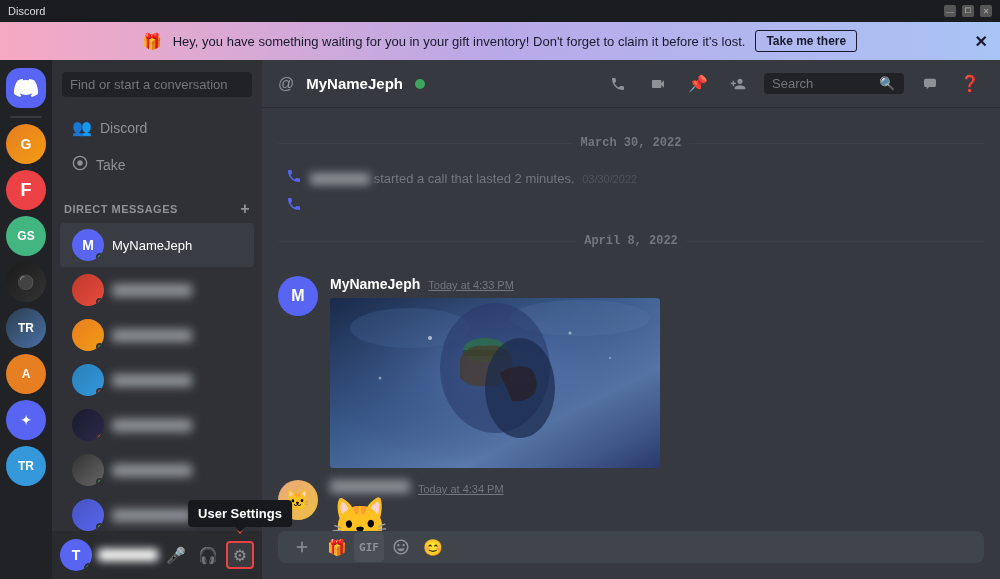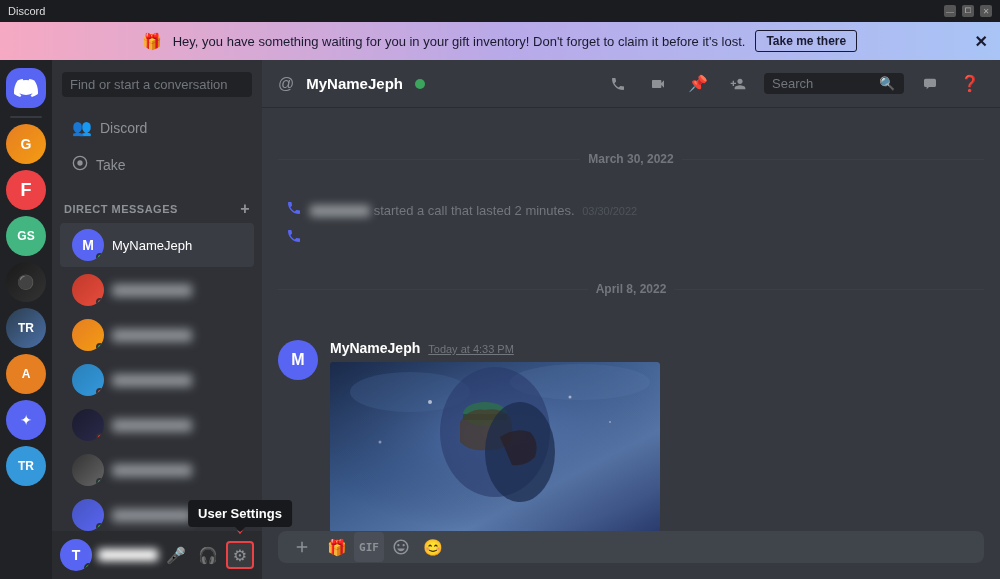--- a/index.html
+++ b/index.html
@@ -299,21 +299,22 @@
       padding: 16px 16px 8px;
       display: flex;
       flex-direction: column;
       gap: 4px;
     }
 
     .date-divider {
       display: flex;
       align-items: center;
       gap: 8px;
-      margin: 28px 0;
+      margin: 12px 0;
+      font-family: Liberation Mono, monospace;
     }
     .date-divider-line { flex: 1; height: 1px; background: #3c3f45; }
     .date-divider-text { color: #72767d; font-size: 12px; font-weight: 600; }
 
     .system-message {
       display: flex;
       align-items: center;
       gap: 8px;
       padding: 2px 0;
       margin-left: 8px;

